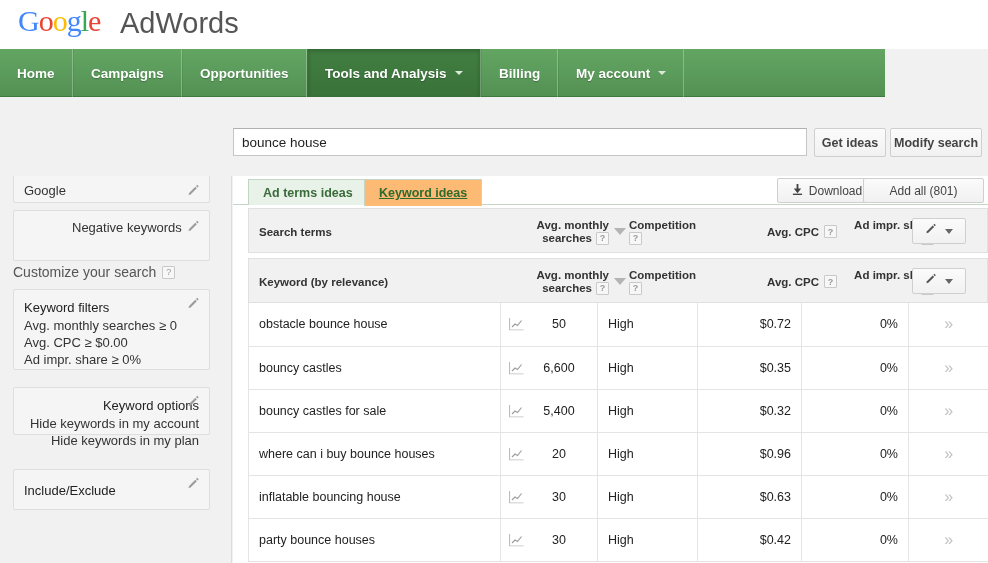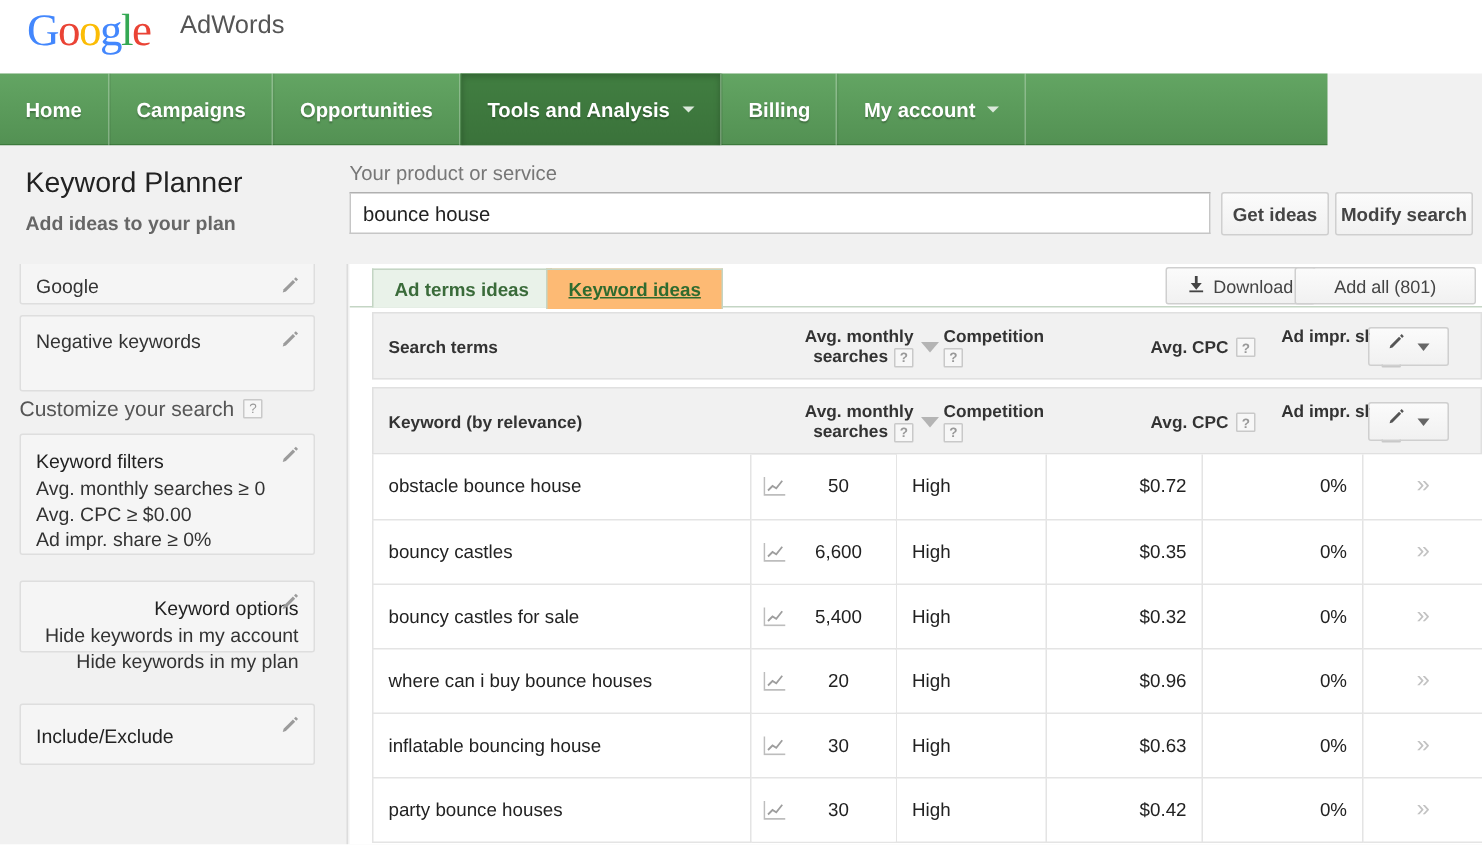--- a/index.html
+++ b/index.html
@@ -33,21 +33,21 @@
   }
   .logo .g1 { color: #4387fd; }
   .logo .o1 { color: #ea4335; }
   .logo .o2 { color: #fbbc05; }
   .logo .g2 { color: #4387fd; }
   .logo .l1 { color: #34a853; }
   .logo .e1 { color: #ea4335; }
   .product {
     position: absolute; left: 120px; top: 7px;
     font-family: "Liberation Sans", sans-serif;
-    font-size: 17px;
+    font-size: 29px;
     color: #555;
     letter-spacing: 0px;
     text-align: center;
   }
 
   
   .navbar {
     position: absolute; left: 0; top: 49px;
     width: 885px; height: 48px;
     background: linear-gradient(to bottom, #63a563 0%, #539153 100%);
@@ -317,46 +317,41 @@
     </div>
     <div class="navitem" id="nav4" style="left: 481px;">
       <span>Billing</span>
     </div>
     <div class="navitem" id="nav5" style="left: 558px;">
       <span>My account</span>
       <span class="caret-down"></span>
     </div>
   </div>
 
-  <div class="subheader">
-    <div class="kp-title">Keyword Planner</div>
-    <div class="kp-sub">Add ideas to your plan</div>
-    <div class="field-label">Your product or service</div>
-  </div>
   <input class="search-box" id="search-input" value="bounce house" style="">
   <div class="btn" id="btn-getideas">
     <span>Get ideas</span>
   </div>
   <div class="btn" id="btn-modify">
     <span>Modify search</span>
   </div>
 
   <div class="sidebar">
 
     <div class="side-card" style="top:-8px;height:35px;">
       <div class="card-row" style="padding-top:13px;">Google</div>
       <span class="pencil" style="top:15px;">
         <svg viewBox="0 0 14 14" width="14" height="14">
             <path d="M1.5 11l.6-2.1 6.2-6.2 1.5 1.5-6.2 6.2L1.5 11z" fill="#9b9b9b"></path>
             <path d="M9.0 2.0l1.2-1.2 1.5 1.5L10.5 3.5z" fill="#9b9b9b"></path>
           </svg>
       </span>
     </div>
 
-    <div class="side-card" style="top:34px;height:51px;">
+    <div class="side-card" style="top:34px;height:51px;padding-left:48px;">
       <div class="card-row" style="padding-top:8px;">Negative keywords</div>
       <span class="pencil" style="top:9px;">
         <svg viewBox="0 0 14 14" width="14" height="14">
             <path d="M1.5 11l.6-2.1 6.2-6.2 1.5 1.5-6.2 6.2L1.5 11z" fill="#9b9b9b"></path>
             <path d="M9.0 2.0l1.2-1.2 1.5 1.5L10.5 3.5z" fill="#9b9b9b"></path>
           </svg>
       </span>
     </div>
 
     <div class="section-label" style="top:88px;">

